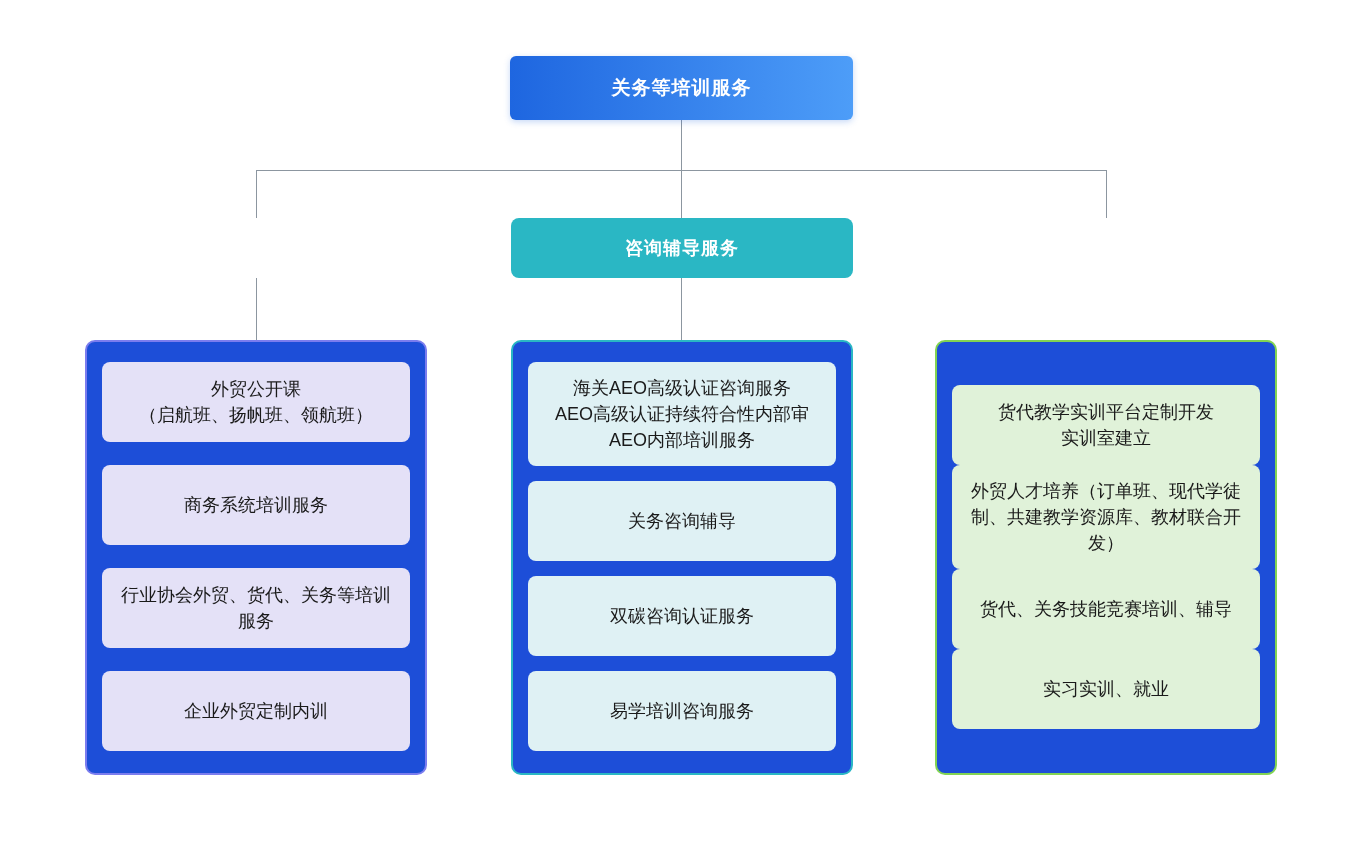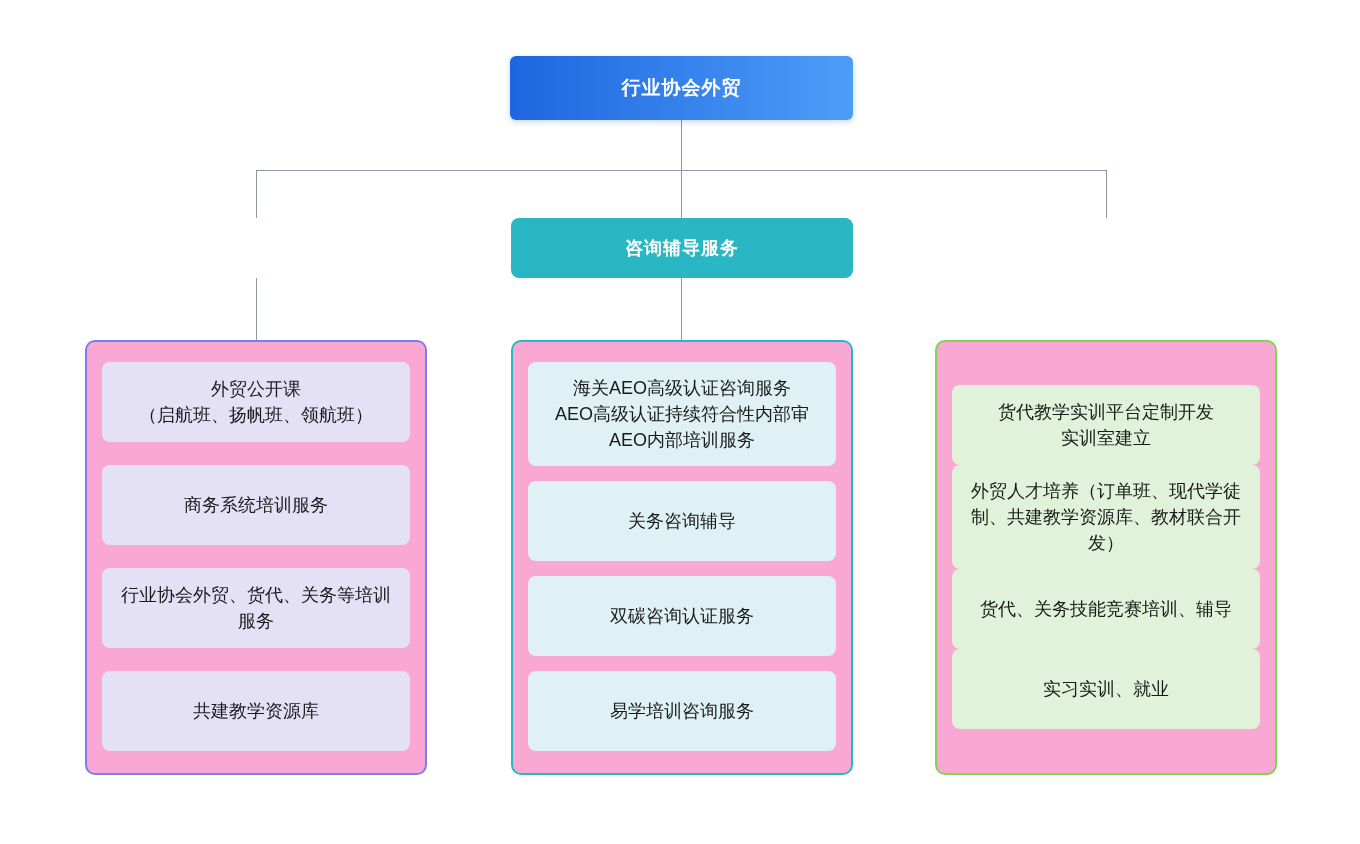--- a/index.html
+++ b/index.html
@@ -44,21 +44,21 @@
     color: #ffffff;
     font-size: 18px;
     font-weight: bold;
     letter-spacing: 1px;
   }
   .branch-container {
     position: absolute;
     top: 340px;
     width: 342px; height: 435px;
     border-radius: 10px;
-    background: #f9a8d4;
+    background: #1d4ed8;
     display: flex;
     flex-direction: column;
     justify-content: space-between;
     padding: 20px 15px 22px 15px;
   }
   .leaf {
     min-height: 80px;
     border-radius: 8px;
     display: flex; align-items: center; justify-content: center;
     text-align: center;
@@ -92,36 +92,36 @@
 
   <div class="line" style="left:681px; top:120px; width:1px; height:50px;"></div>
   <div class="line" style="left:256px; top:170px; width:850px; height:1px;"></div>
   <div class="line" style="left:256px; top:170px; width:1px; height:48px;"></div>
   <div class="line" style="left:681px; top:170px; width:1px; height:48px;"></div>
   <div class="line" style="left:1106px; top:170px; width:1px; height:48px;"></div>
   <div class="line" style="left:256px; top:278px; width:1px; height:62px;"></div>
   <div class="line" style="left:681px; top:278px; width:1px; height:62px;"></div>
 
   <div class="root-node">
-    <span>行业协会外贸</span>
+    <span>关务等培训服务</span>
   </div>
 
   <div class="branch-container col0 box0">
     <div class="leaf leaf0">
         <span>外贸公开课
 （启航班、扬帆班、领航班）</span>
       </div>
     <div class="leaf leaf0">
         <span>商务系统培训服务</span>
       </div>
     <div class="leaf leaf0">
         <span>行业协会外贸、货代、关务等培训服务</span>
       </div>
     <div class="leaf leaf0">
-        <span>共建教学资源库</span>
+        <span>企业外贸定制内训</span>
       </div>
   </div>
 
   <div class="branch-header col1 hdr1">
     <span>咨询辅导服务</span>
   </div>
   <div class="branch-container col1 box1">
     <div class="leaf leaf1">
         <span>海关AEO高级认证咨询服务
 AEO高级认证持续符合性内部审

